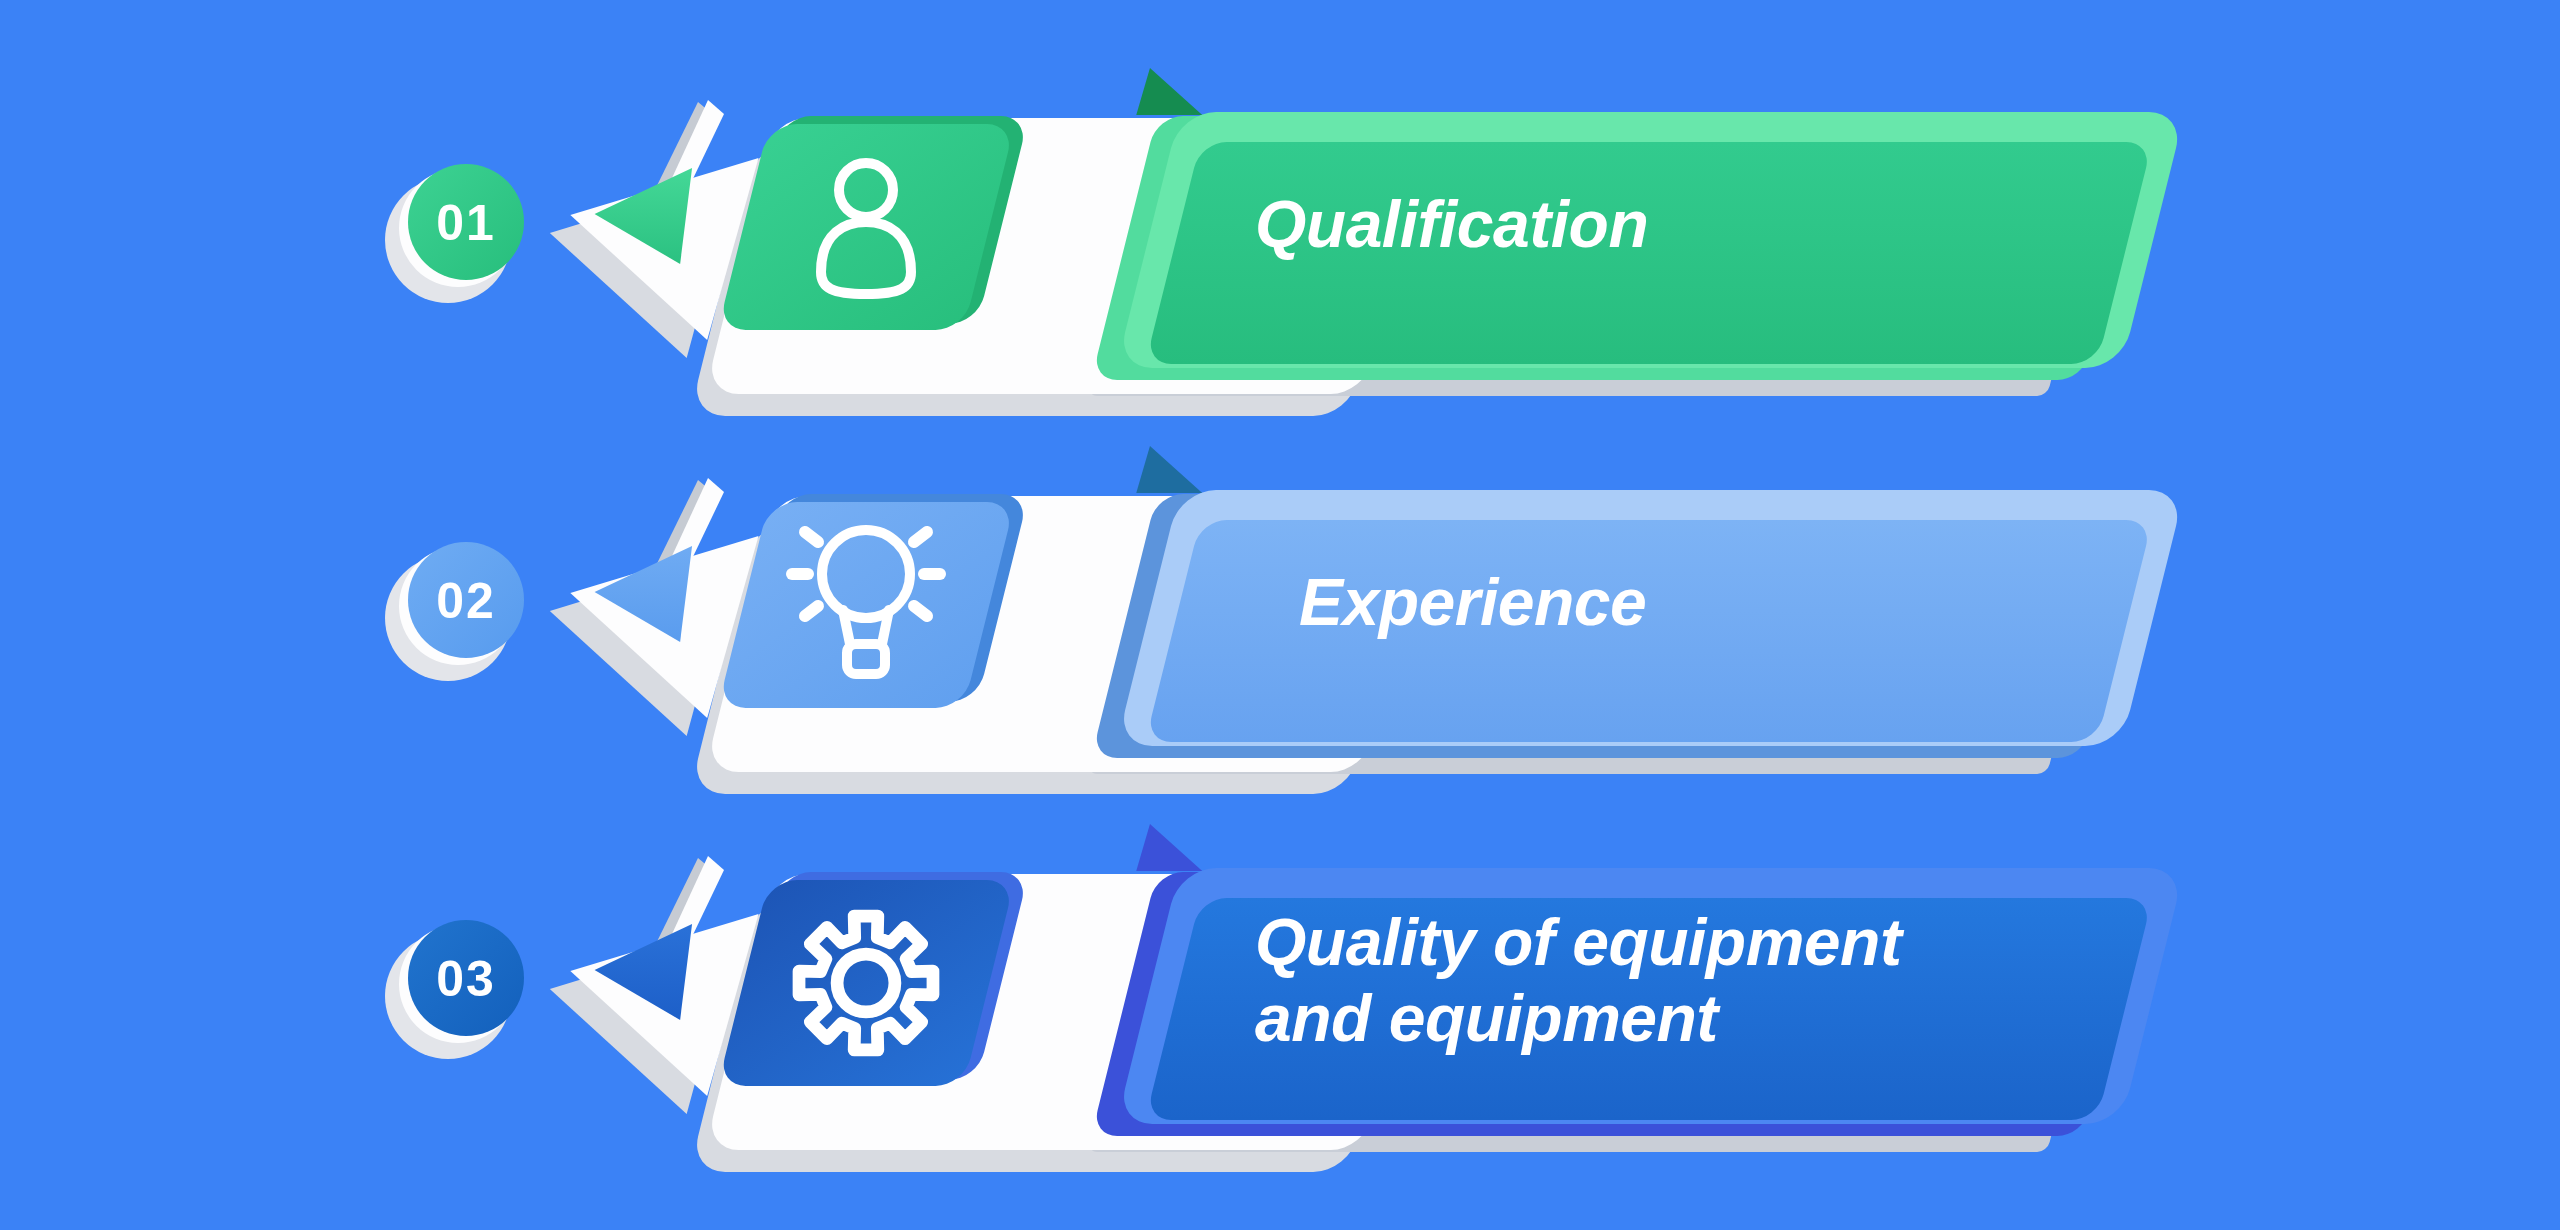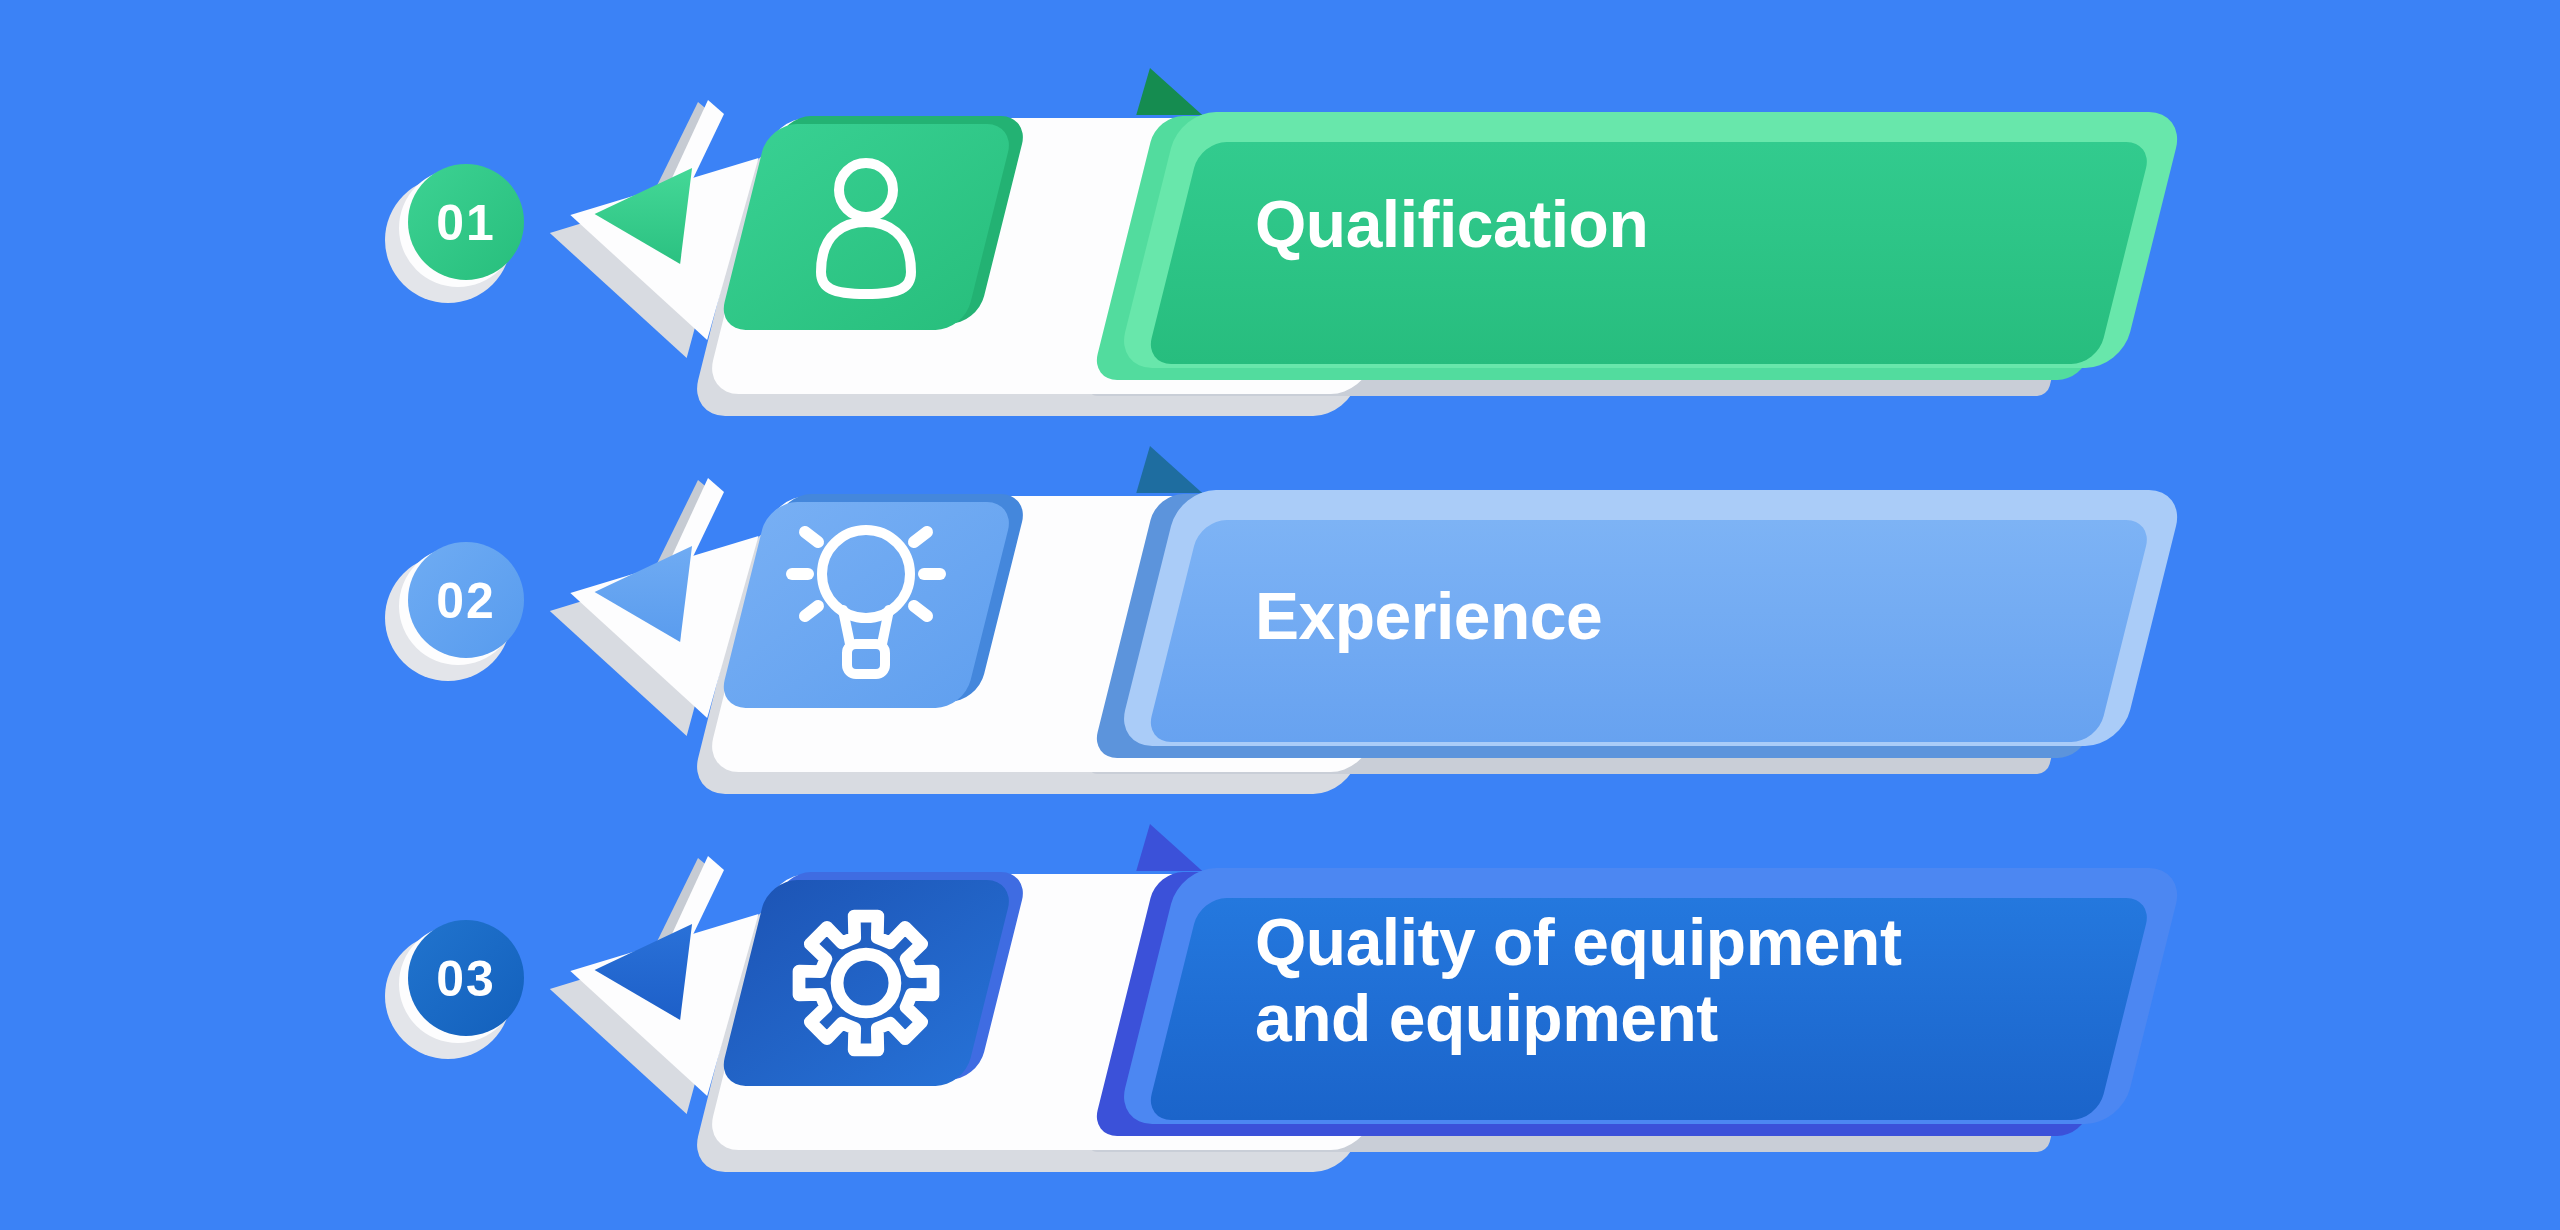--- a/index.html
+++ b/index.html
@@ -2,23 +2,23 @@
 <html><head>
 <meta charset="utf-8">
 <style>
   html,body{margin:0;padding:0;background:#ffffff;}
   body{width:2560px;height:1230px;font-family:"Liberation Sans",sans-serif;overflow:hidden;}
   .canvas{position:relative;width:2560px;height:1230px;background:#3b82f6;}
   .canvas > svg{position:absolute;left:0;top:0;}
   .title{
     position:absolute;left:1255px;width:775px;height:204px;
     display:flex;align-items:center;
-    color:#ffffff;font-size:66px;font-weight:700;letter-spacing:-0.5px;line-height:1.15;
+    color:#ffffff;font-size:66px;font-weight:700;letter-spacing:-0.5px;line-height:1.15;font-style:italic;
   }
-  .t1{top:123px;} .t2{top:515px;} .t3{top:879px;}
+  .t1{top:123px;} .t2{top:501px;margin-left:44px;} .t3{top:879px;}
   .badge-num{
     font-family:"Liberation Sans",sans-serif;
     font-size:50px;font-weight:700;fill:#ffffff;letter-spacing:2px;
   }
   .icon{stroke:#ffffff;fill:none;stroke-linecap:round;stroke-linejoin:round;}
 </style>
 </head>
 <body>
 
 <div class="canvas">

